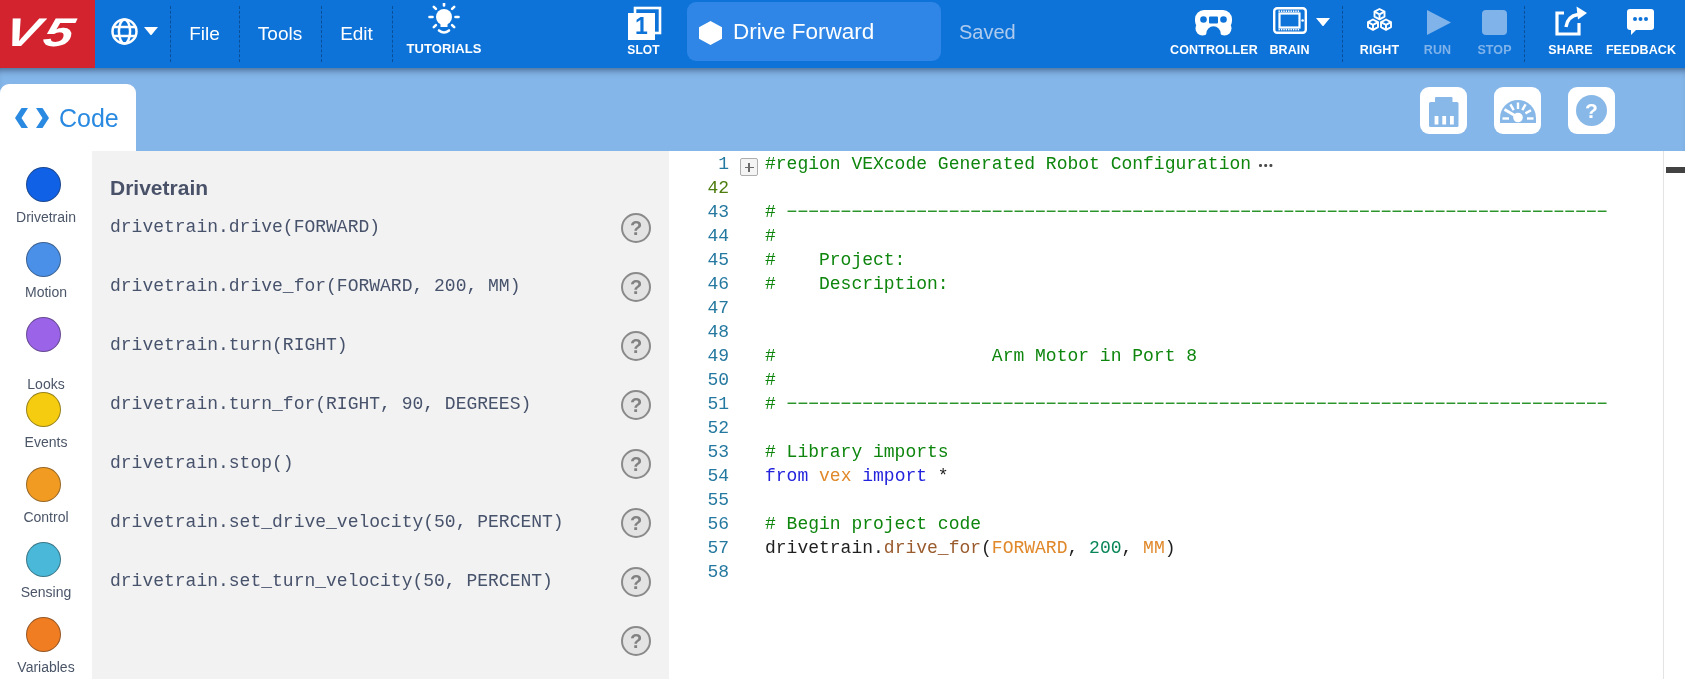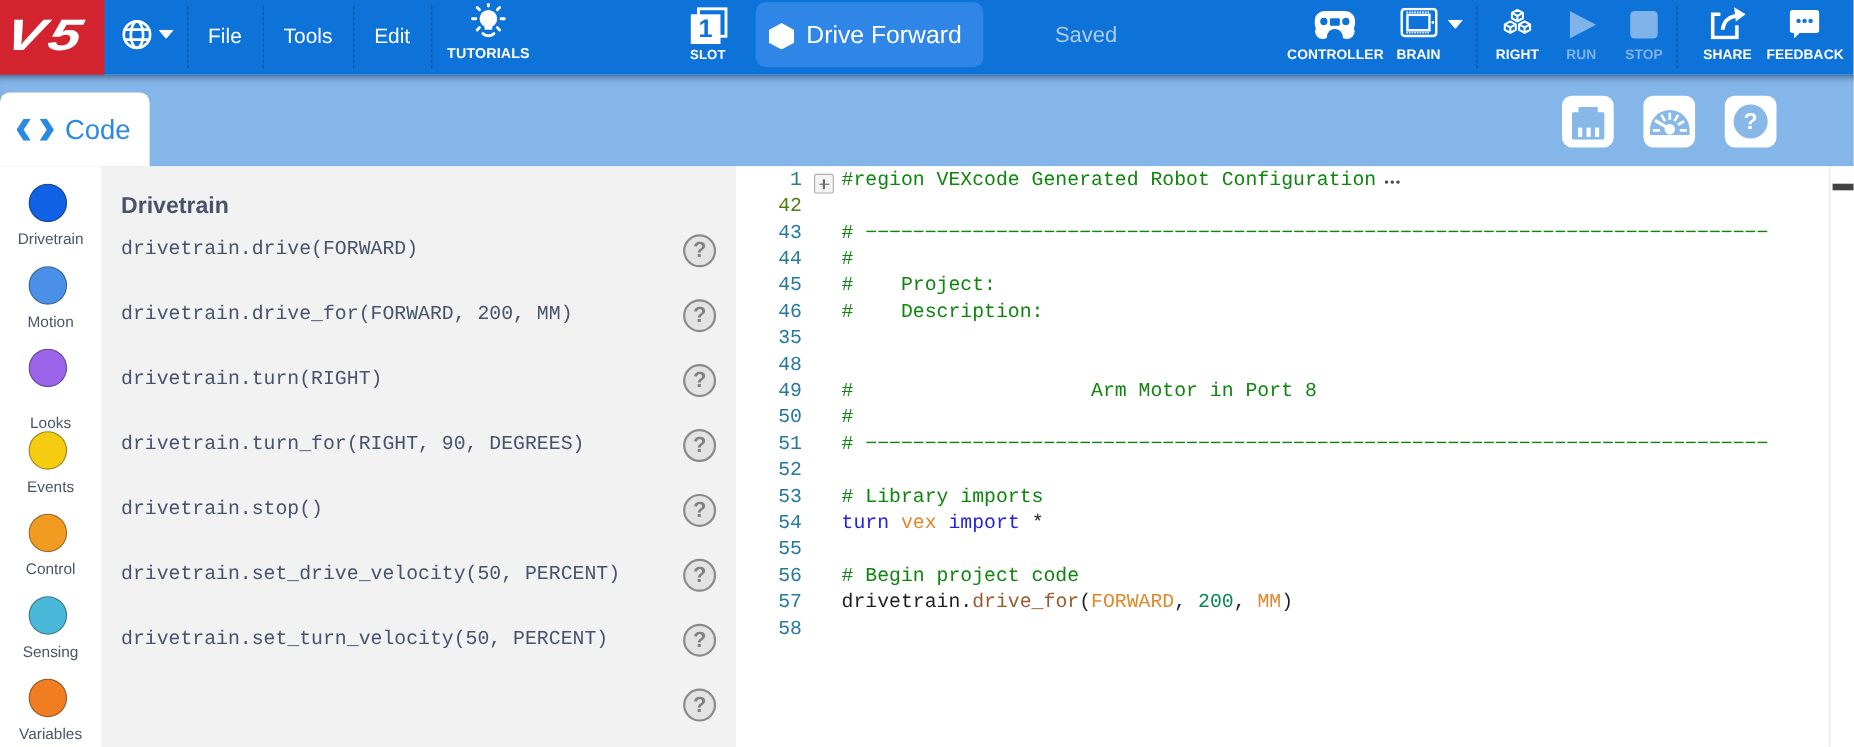--- a/index.html
+++ b/index.html
@@ -111,21 +111,21 @@
 
   <div class="tbitem" style="left:615px;width:57px">
     <svg class="abs" style="left:12px;top:5px" width="40" height="37" viewBox="0 0 40 37">
       <rect x="8" y="3" width="25" height="25" fill="none" stroke="#fff" stroke-width="2.6"></rect>
       <rect x="1" y="8" width="27" height="27" fill="#fff"></rect>
       <text x="14.5" y="29" font-family="Liberation Sans" font-size="23" font-weight="bold" fill="#0e73d8" text-anchor="middle">1</text>
     </svg>
     <div class="tblabel" style="top:43px;font-size:12px;">SLOT</div>
   </div>
 
-  <div class="abs" style="left:687px;top:2px;width:207px;height:59px;background:#2f86e6;border-radius:9px;text-align:center;">
+  <div class="abs" style="left:687px;top:2px;width:254px;height:59px;background:#2f86e6;border-radius:9px;text-align:center;">
     <svg class="abs" style="left:12px;top:19px" width="23" height="24" viewBox="0 0 23 24">
       <polygon points="11.5,0 23,6.2 23,17.8 11.5,24 0,17.8 0,6.2" fill="#fff"></polygon>
     </svg>
     <div class="abs" style="left:46px;top:17px;font-size:22.5px;color:#fff;">Drive Forward</div>
   </div>
   <div class="abs" style="left:959px;top:21px;font-size:20px;color:#aecbee;">Saved</div>
 
   <div class="tbitem" style="left:1173px;width:82px">
     <svg class="abs" style="left:22px;top:10px" width="37" height="26" viewBox="0 0 37 26">
       <rect x="0" y="0" width="37" height="20" rx="9" fill="#fff"></rect>
@@ -305,21 +305,21 @@
       <div class="qc" style="top:475px">?</div>
   </div>
 
   <div id="editor">
     <div class="ln" style="top:1px">1</div>
     <div class="ln" style="top:25px;color:#4d7c0f">42</div>
     <div class="ln" style="top:49px">43</div>
     <div class="ln" style="top:73px">44</div>
     <div class="ln" style="top:97px">45</div>
     <div class="ln" style="top:121px">46</div>
-    <div class="ln" style="top:145px">35</div>
+    <div class="ln" style="top:145px">47</div>
     <div class="ln" style="top:169px">48</div>
     <div class="ln" style="top:193px">49</div>
     <div class="ln" style="top:217px">50</div>
     <div class="ln" style="top:241px">51</div>
     <div class="ln" style="top:265px">52</div>
     <div class="ln" style="top:289px">53</div>
     <div class="ln" style="top:313px">54</div>
     <div class="ln" style="top:337px">55</div>
     <div class="ln" style="top:361px">56</div>
     <div class="ln" style="top:385px">57</div>
@@ -333,20 +333,20 @@
     <div class="abs" style="left:589px;top:13px;width:2.6px;height:2.6px;border-radius:50%;background:#4a4a4a;box-shadow:5.2px 0 0 #4a4a4a, 10.4px 0 0 #4a4a4a;"></div>
 
     <div class="cl grn" style="top:49px"># −−−−−−−−−−−−−−−−−−−−−−−−−−−−−−−−−−−−−−−−−−−−−−−−−−−−−−−−−−−−−−−−−−−−−−−−−−−−</div>
     <div class="cl grn" style="top:73px">#</div>
     <div class="cl grn" style="top:97px">#    Project:</div>
     <div class="cl grn" style="top:121px">#    Description:</div>
     <div class="cl grn" style="top:193px">#                    Arm Motor in Port 8</div>
     <div class="cl grn" style="top:217px">#</div>
     <div class="cl grn" style="top:241px"># −−−−−−−−−−−−−−−−−−−−−−−−−−−−−−−−−−−−−−−−−−−−−−−−−−−−−−−−−−−−−−−−−−−−−−−−−−−−</div>
     <div class="cl grn" style="top:289px"># Library imports</div>
-    <div class="cl" style="top:313px"><span class="kw">turn</span> <span class="org">vex</span> <span class="kw">import</span> *</div>
+    <div class="cl" style="top:313px"><span class="kw">from</span> <span class="org">vex</span> <span class="kw">import</span> *</div>
     <div class="cl grn" style="top:361px"># Begin project code</div>
     <div class="cl" style="top:385px">drivetrain.<span class="fn">drive_for</span>(<span class="org">FORWARD</span>, <span class="num">200</span>, <span class="org">MM</span>)</div>
 
     <div id="vline"></div>
     <div id="sbthumb"></div>
   </div>
 </div>
 
 </body></html>

